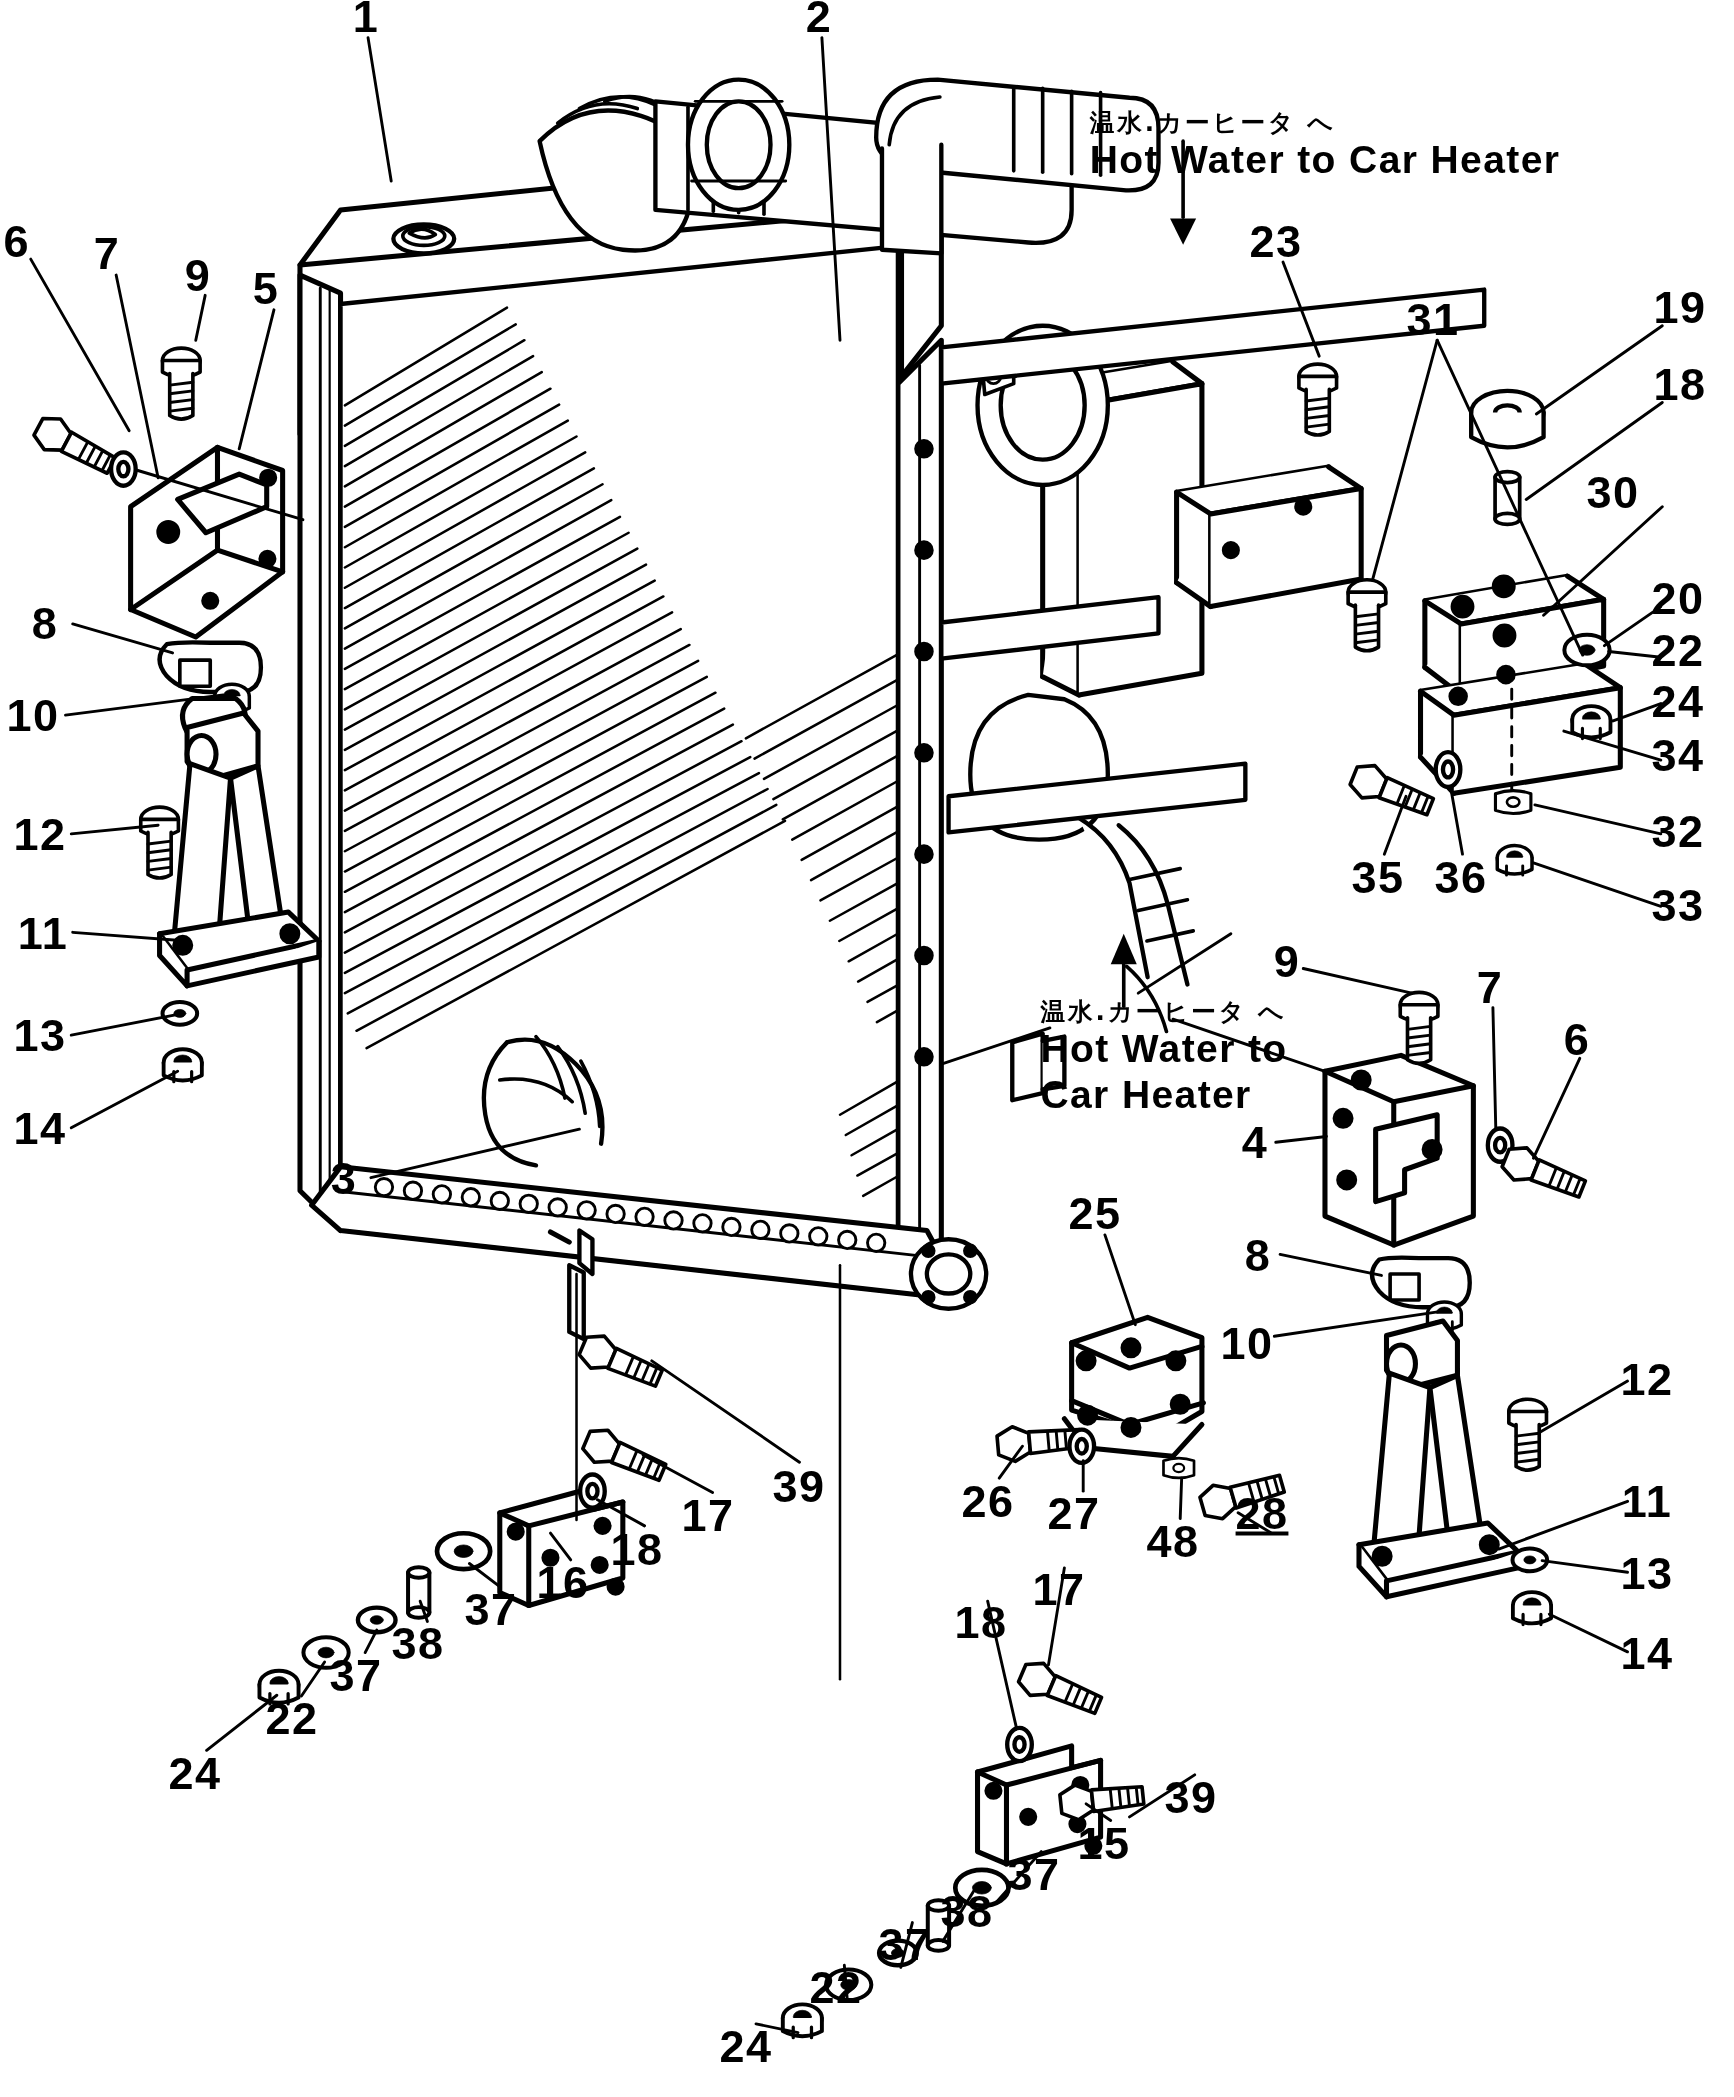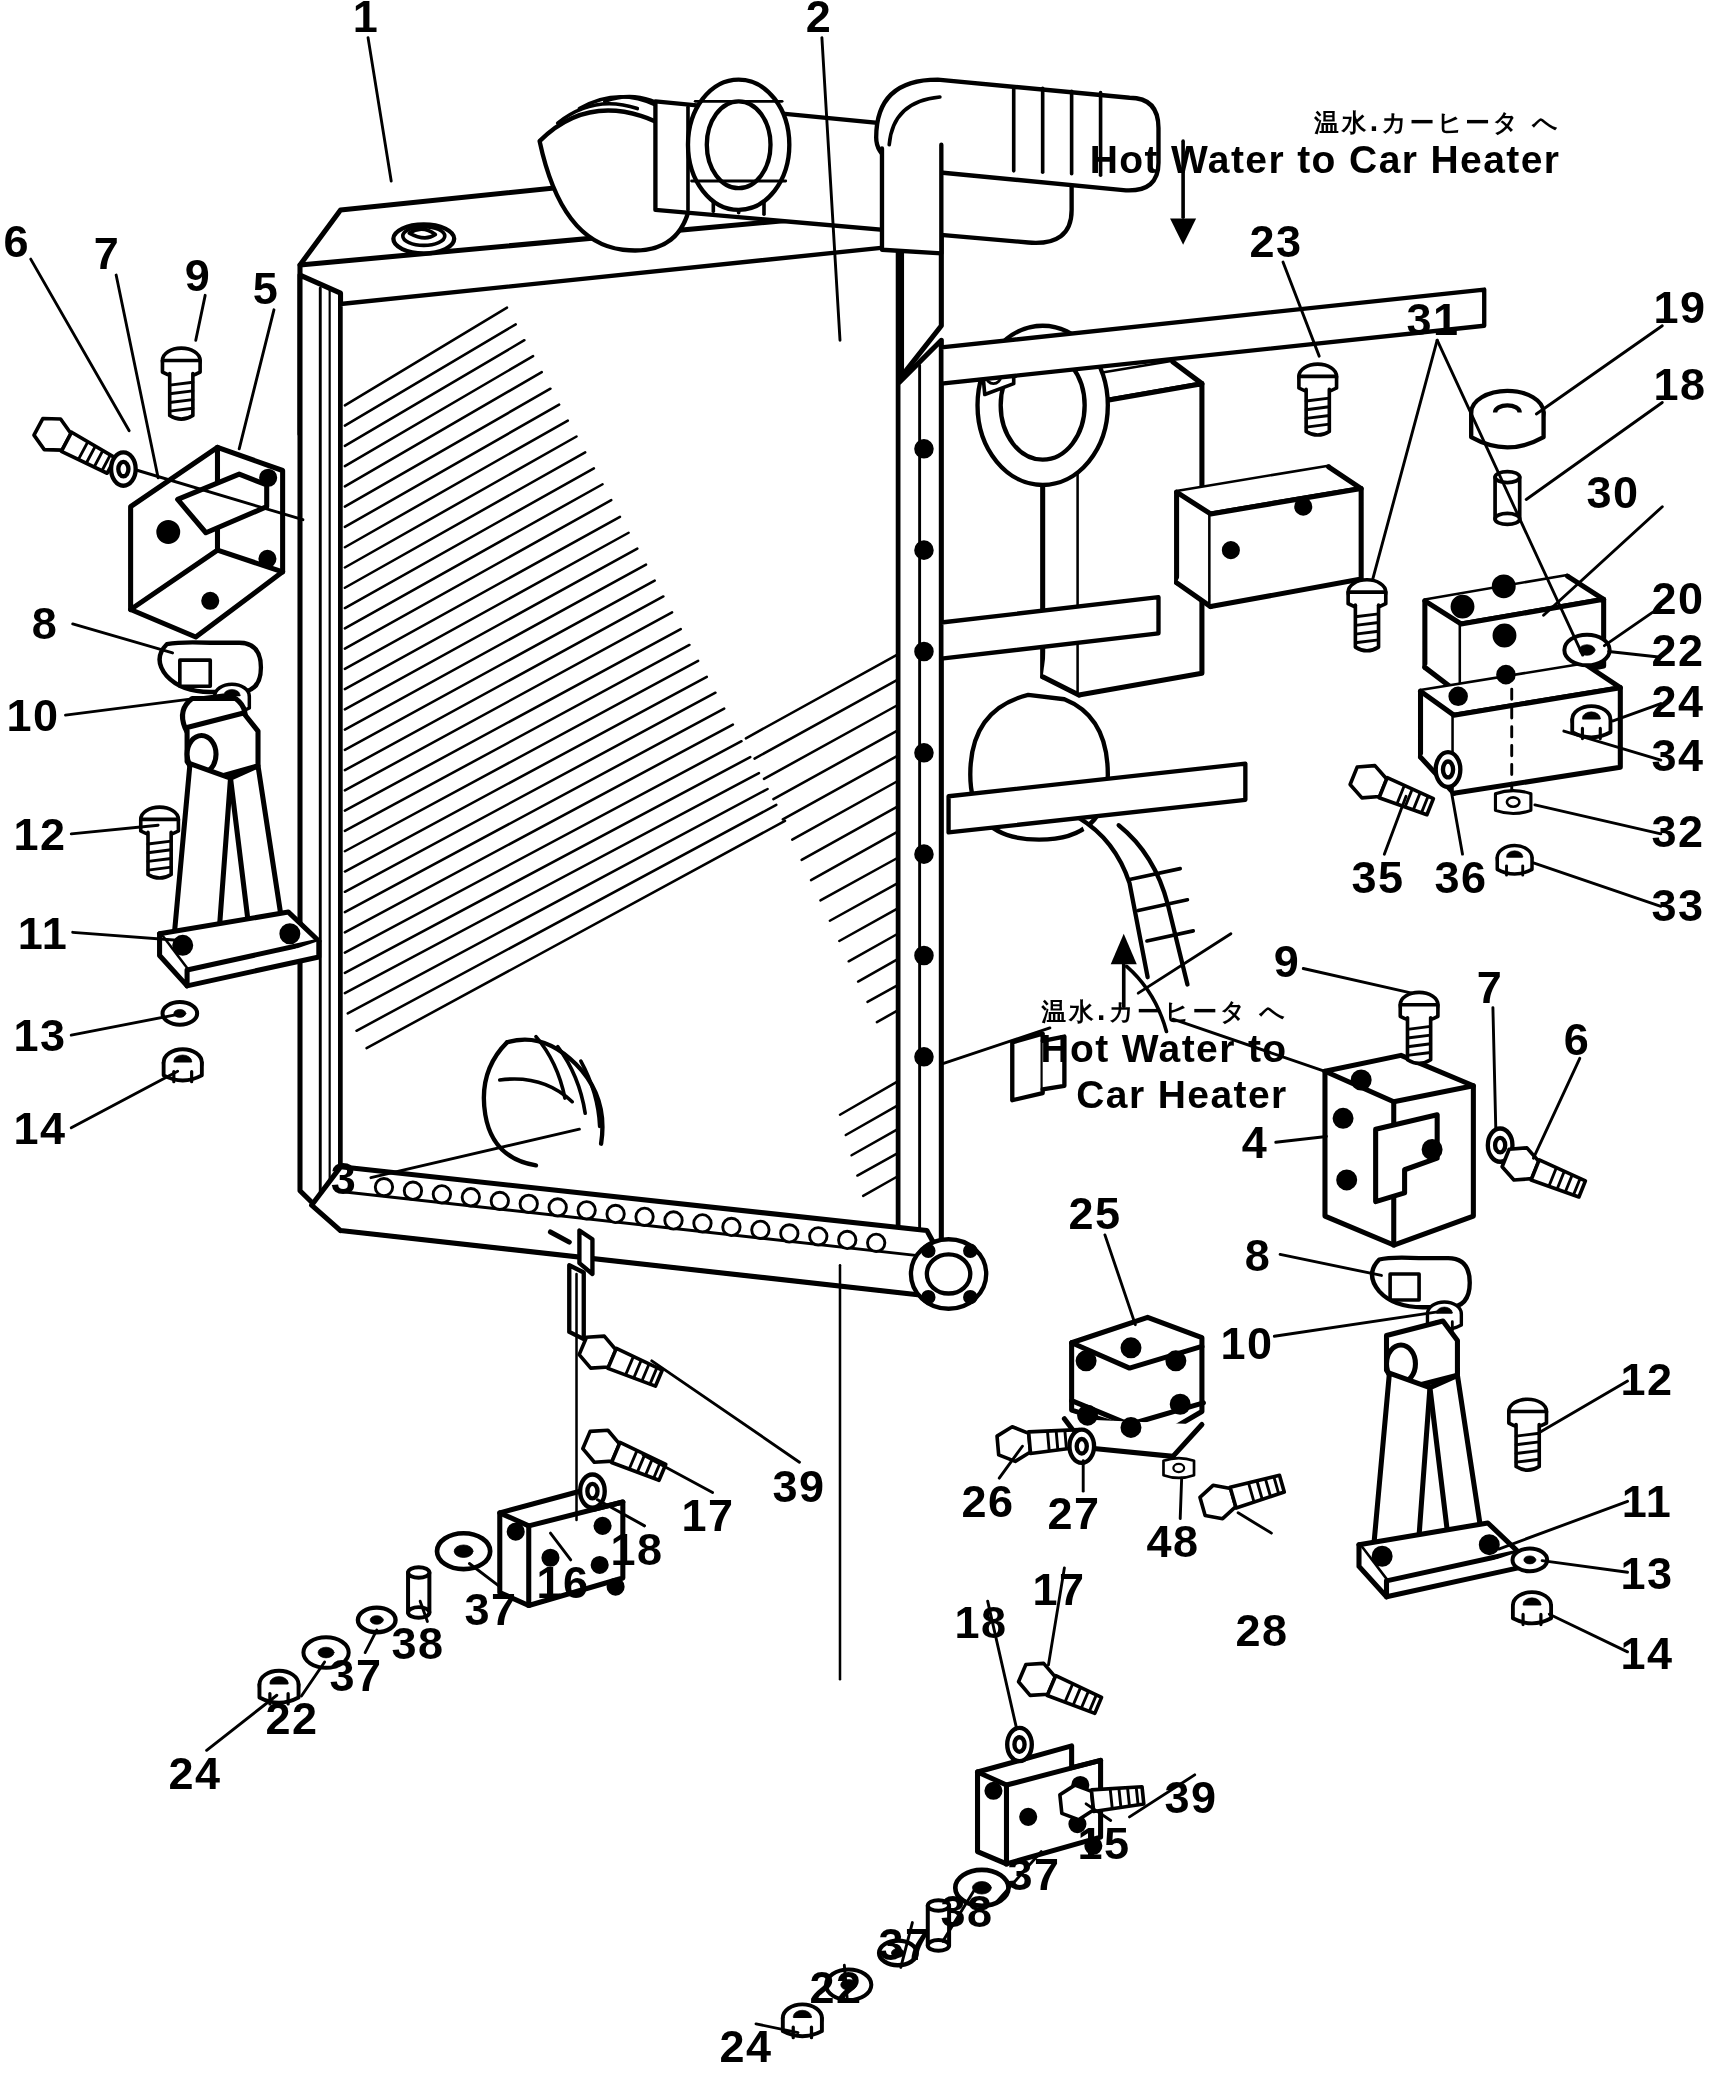--- a/index.html
+++ b/index.html
@@ -21,21 +21,21 @@
     line-height:1;
     color:#000;
     letter-spacing:1.4px;
     white-space:nowrap;
     transform:translate(-50%,-50%);
     user-select:none;
   }
   .note{
     position:absolute;
     transform:translate(-50%,0);
-    text-align:right;
+    text-align:left;
     white-space:nowrap;
     color:#000;
   }
   .note .jp{
     font-family:"DejaVu Sans", sans-serif;
     font-size:24.6px;
     font-weight:700;
     letter-spacing:2.9px;
     line-height:1.15;
     display:block;
@@ -643,21 +643,21 @@
       <div class="callout" style="left: 1490px; top: 987px;">7</div>
       <div class="callout" style="left: 1577px; top: 1039px;">6</div>
       <div class="callout" style="left: 1255px; top: 1142px;">4</div>
       <div class="callout" style="left: 1258px; top: 1255px;">8</div>
       <div class="callout" style="left: 1247px; top: 1343px;">10</div>
       <div class="callout" style="left: 344px; top: 1178px;">3</div>
       <div class="callout" style="left: 1095px; top: 1213px;">25</div>
       <div class="callout" style="left: 988px; top: 1501px;">26</div>
       <div class="callout" style="left: 1074px; top: 1513px;">27</div>
       <div class="callout" style="left: 1173px; top: 1541px;">48</div>
-      <div class="callout" style="left: 1262px; top: 1630px;">28</div>
+      <div class="callout" style="left: 1262px; top: 1513px; text-decoration: underline;">28</div>
       <div class="callout" style="left: 1647px; top: 1379px;">12</div>
       <div class="callout" style="left: 1647px; top: 1501px;">11</div>
       <div class="callout" style="left: 1647px; top: 1573px;">13</div>
       <div class="callout" style="left: 1647px; top: 1653px;">14</div>
       <div class="callout" style="left: 799px; top: 1486px;">39</div>
       <div class="callout" style="left: 708px; top: 1515px;">17</div>
       <div class="callout" style="left: 637px; top: 1549px;">18</div>
       <div class="callout" style="left: 563px; top: 1582px;">16</div>
       <div class="callout" style="left: 491px; top: 1609px;">37</div>
       <div class="callout" style="left: 418px; top: 1643px;">38</div>

